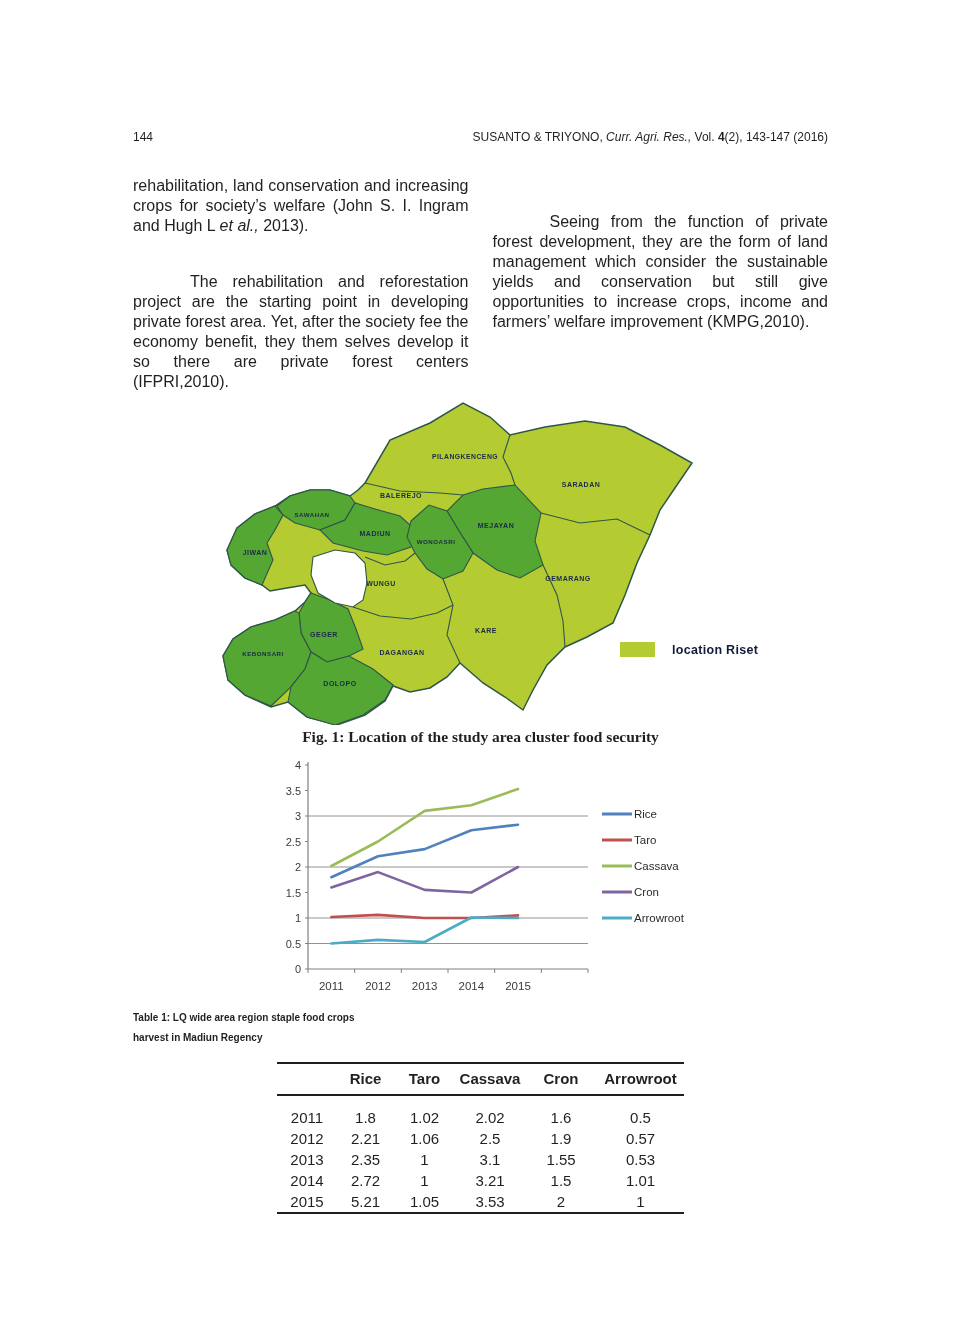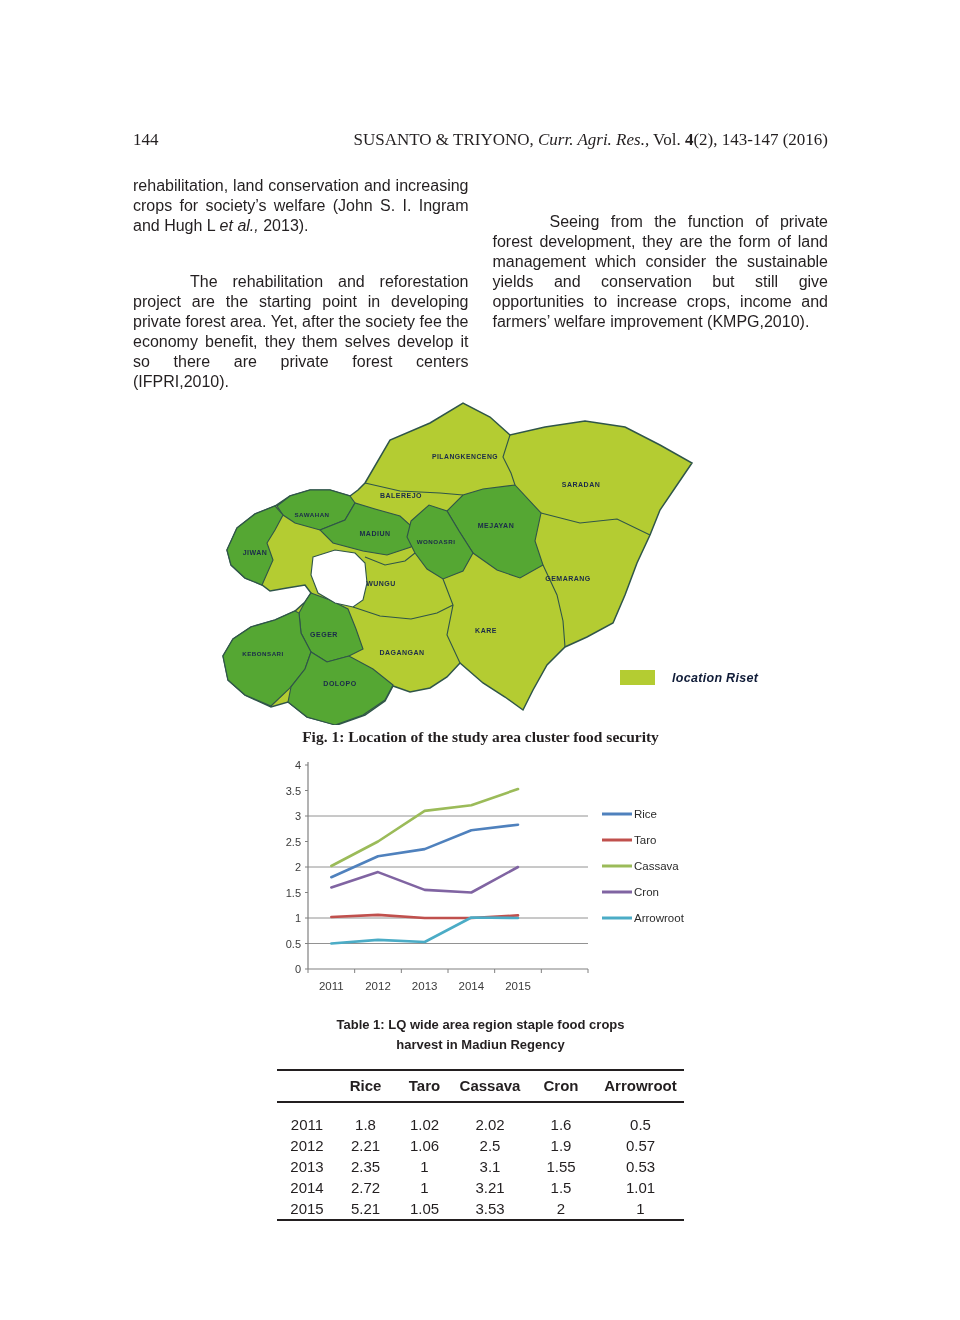--- a/index.html
+++ b/index.html
@@ -2,39 +2,39 @@
 <html><head>
 <meta charset="utf-8">
 <style>
   html,body{margin:0;padding:0;}
   body{
     width:960px;height:1320px;position:relative;background:#ffffff;
     font-family:"Liberation Sans", sans-serif;color:#231f20;
     -webkit-font-smoothing:antialiased;
   }
   .page{position:absolute;left:133px;top:130px;width:695px;}
-  .hdr{position:relative;height:46px;font-size:17px;font-family:Liberation Serif, serif;}
+  .hdr{position:relative;height:46px;font-size:12px;}
   .hdr .pnum{position:absolute;left:0;top:0;}
   .hdr .cite{position:absolute;left:0;right:0;top:0;text-align:right;white-space:nowrap;}
   .cite .it{font-style:italic;}
   .cite .bd{font-weight:bold;}
   .cols{display:flex;gap:24px;font-size:16px;line-height:20px;text-align:justify;}
   .col{width:336px;}
   .col p{margin:0;}
   .col p + p{margin-top:20px;}
   .col p.ind{text-indent:57px;margin-top:36px;}
   .it{font-style:italic;}
   .figure{position:relative;height:332px;margin-top:3px;}
   .figure svg{position:absolute;left:82px;top:0;}
-  .map-legend{position:absolute;left:487px;top:275px;display:flex;align-items:center;font-style:italic;}
+  .map-legend{position:absolute;left:487px;top:247px;display:flex;align-items:center;}
   .map-legend .sw{width:35px;height:15px;}
   .map-legend .lbl{margin-left:17px;font-size:12.5px;font-weight:bold;color:#101c38;letter-spacing:.3px;}
   .figcap{margin-top:1px;text-align:center;font-weight:bold;font-size:15.5px;font-family:Liberation Serif, serif;}
   .chart{margin-top:10px;margin-left:137px;width:420px;height:247px;}
-  .tblcap{margin-top:8px;text-align:center;font-weight:bold;font-size:13px;line-height:20px;}
+  .tblcap{margin-top:1px;font-weight:bold;font-size:10px;line-height:20px;}
   .tablewrap{margin-left:144px;margin-top:14px;width:407px;}
   table.lq{border-collapse:collapse;width:407px;table-layout:fixed;font-size:15px;}
   table.lq th{font-weight:bold;padding:6px 0 7px 0;text-align:center;}
   table.lq thead tr{border-top:2.5px solid #231f20;border-bottom:2.5px solid #231f20;}
   table.lq tbody tr:last-child{border-bottom:2.5px solid #231f20;}
   table.lq td{text-align:center;padding:0;height:21px;line-height:21px;}
   table.lq tbody tr:first-child td{padding-top:11px;}
 </style>
 </head>
 <body>

